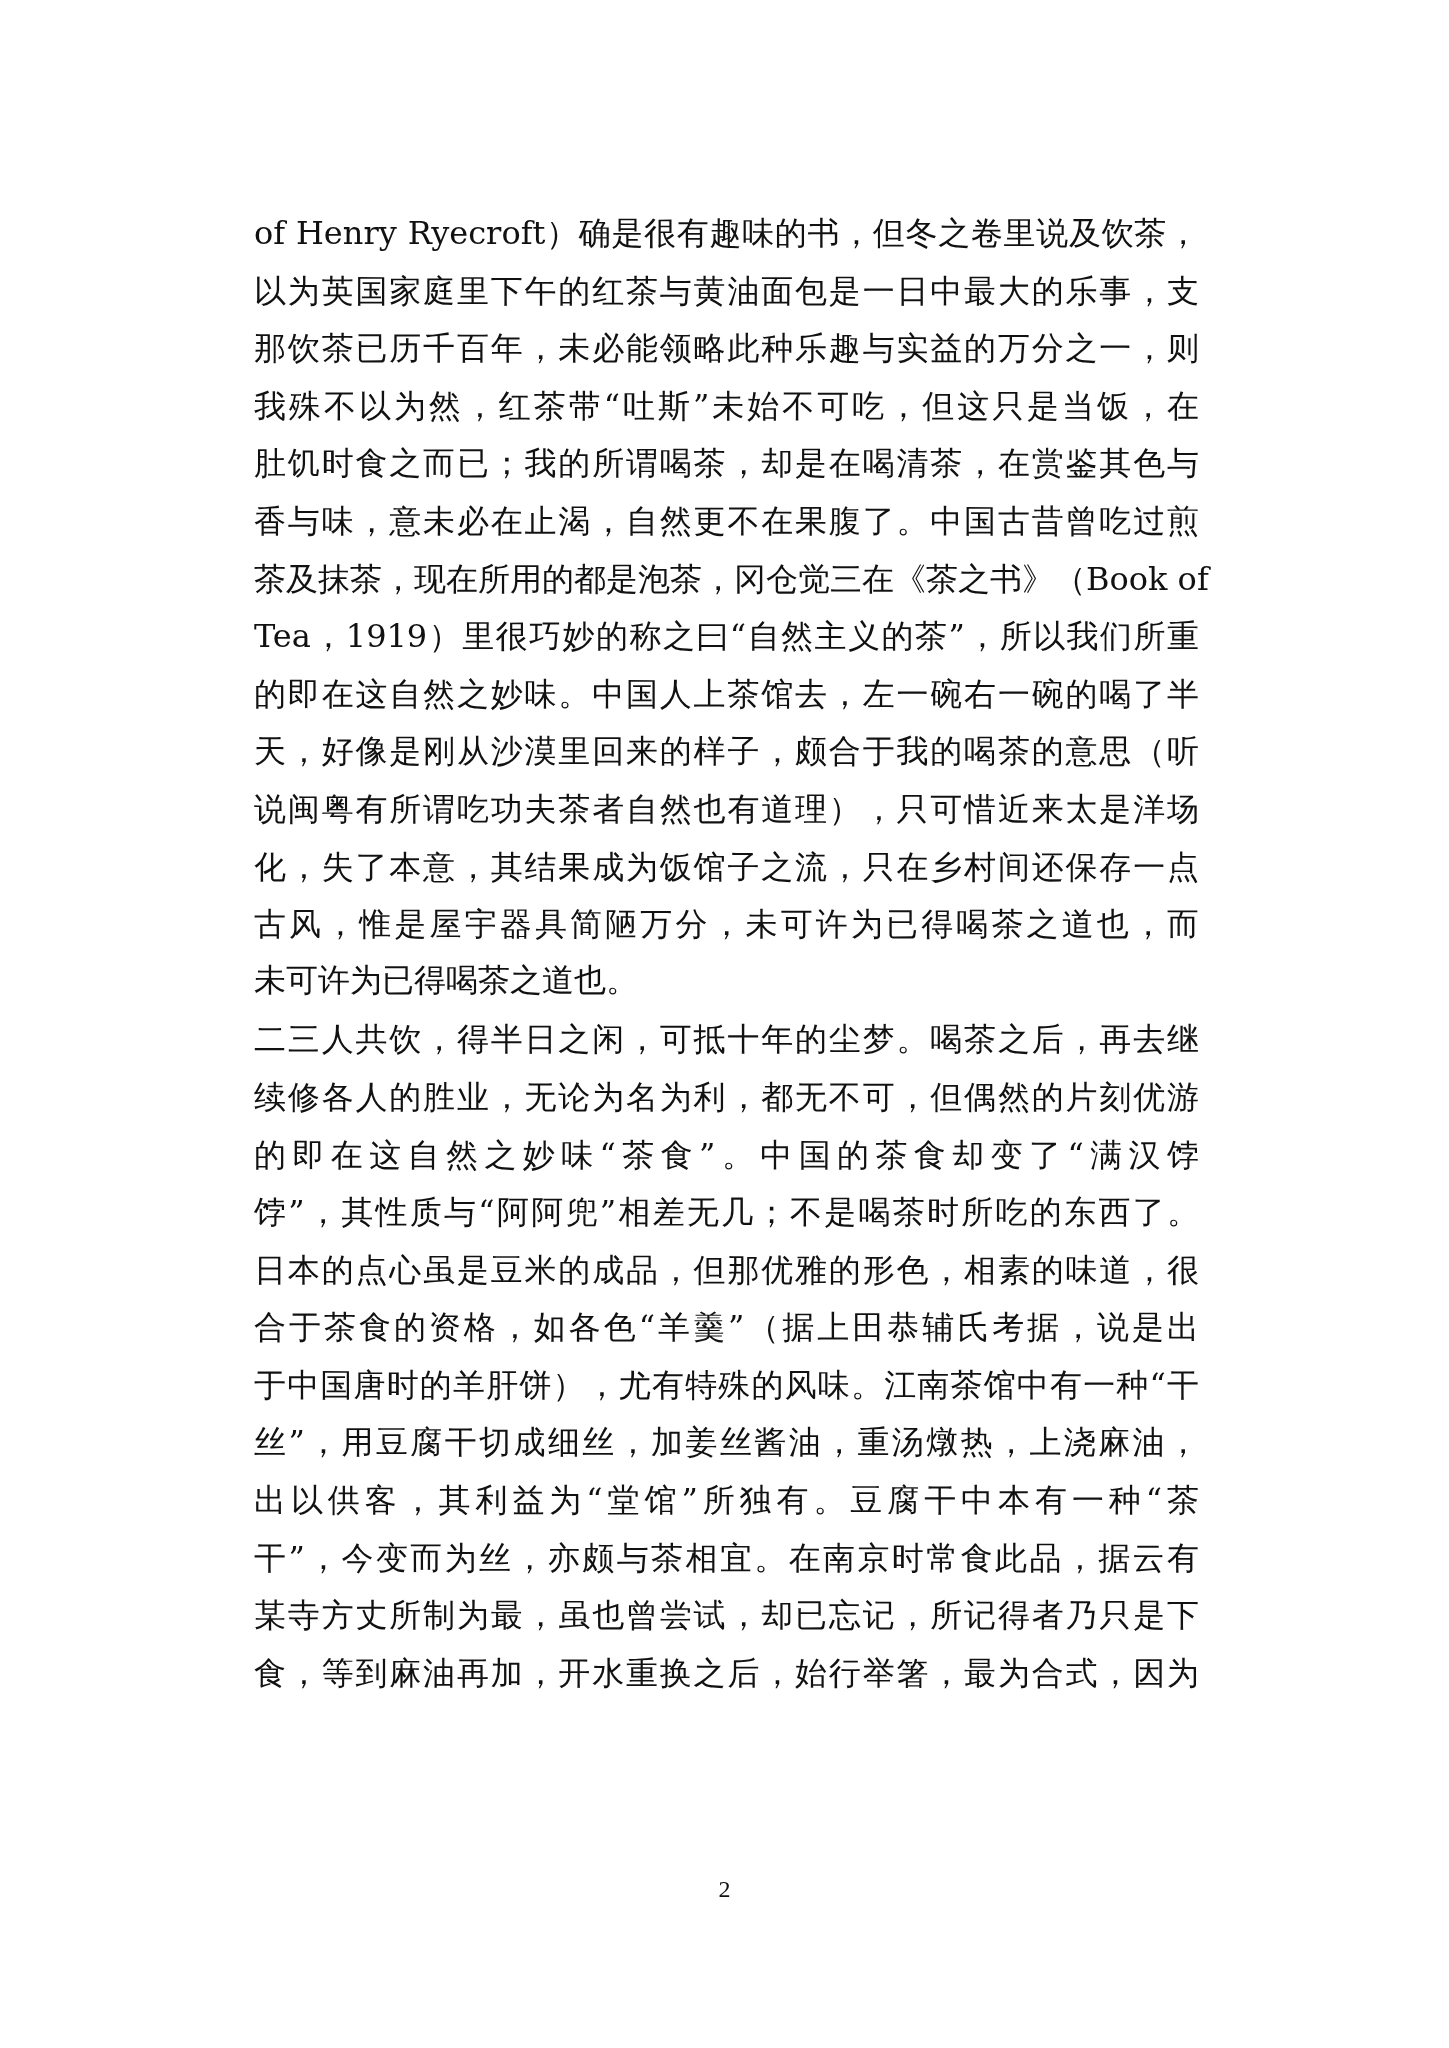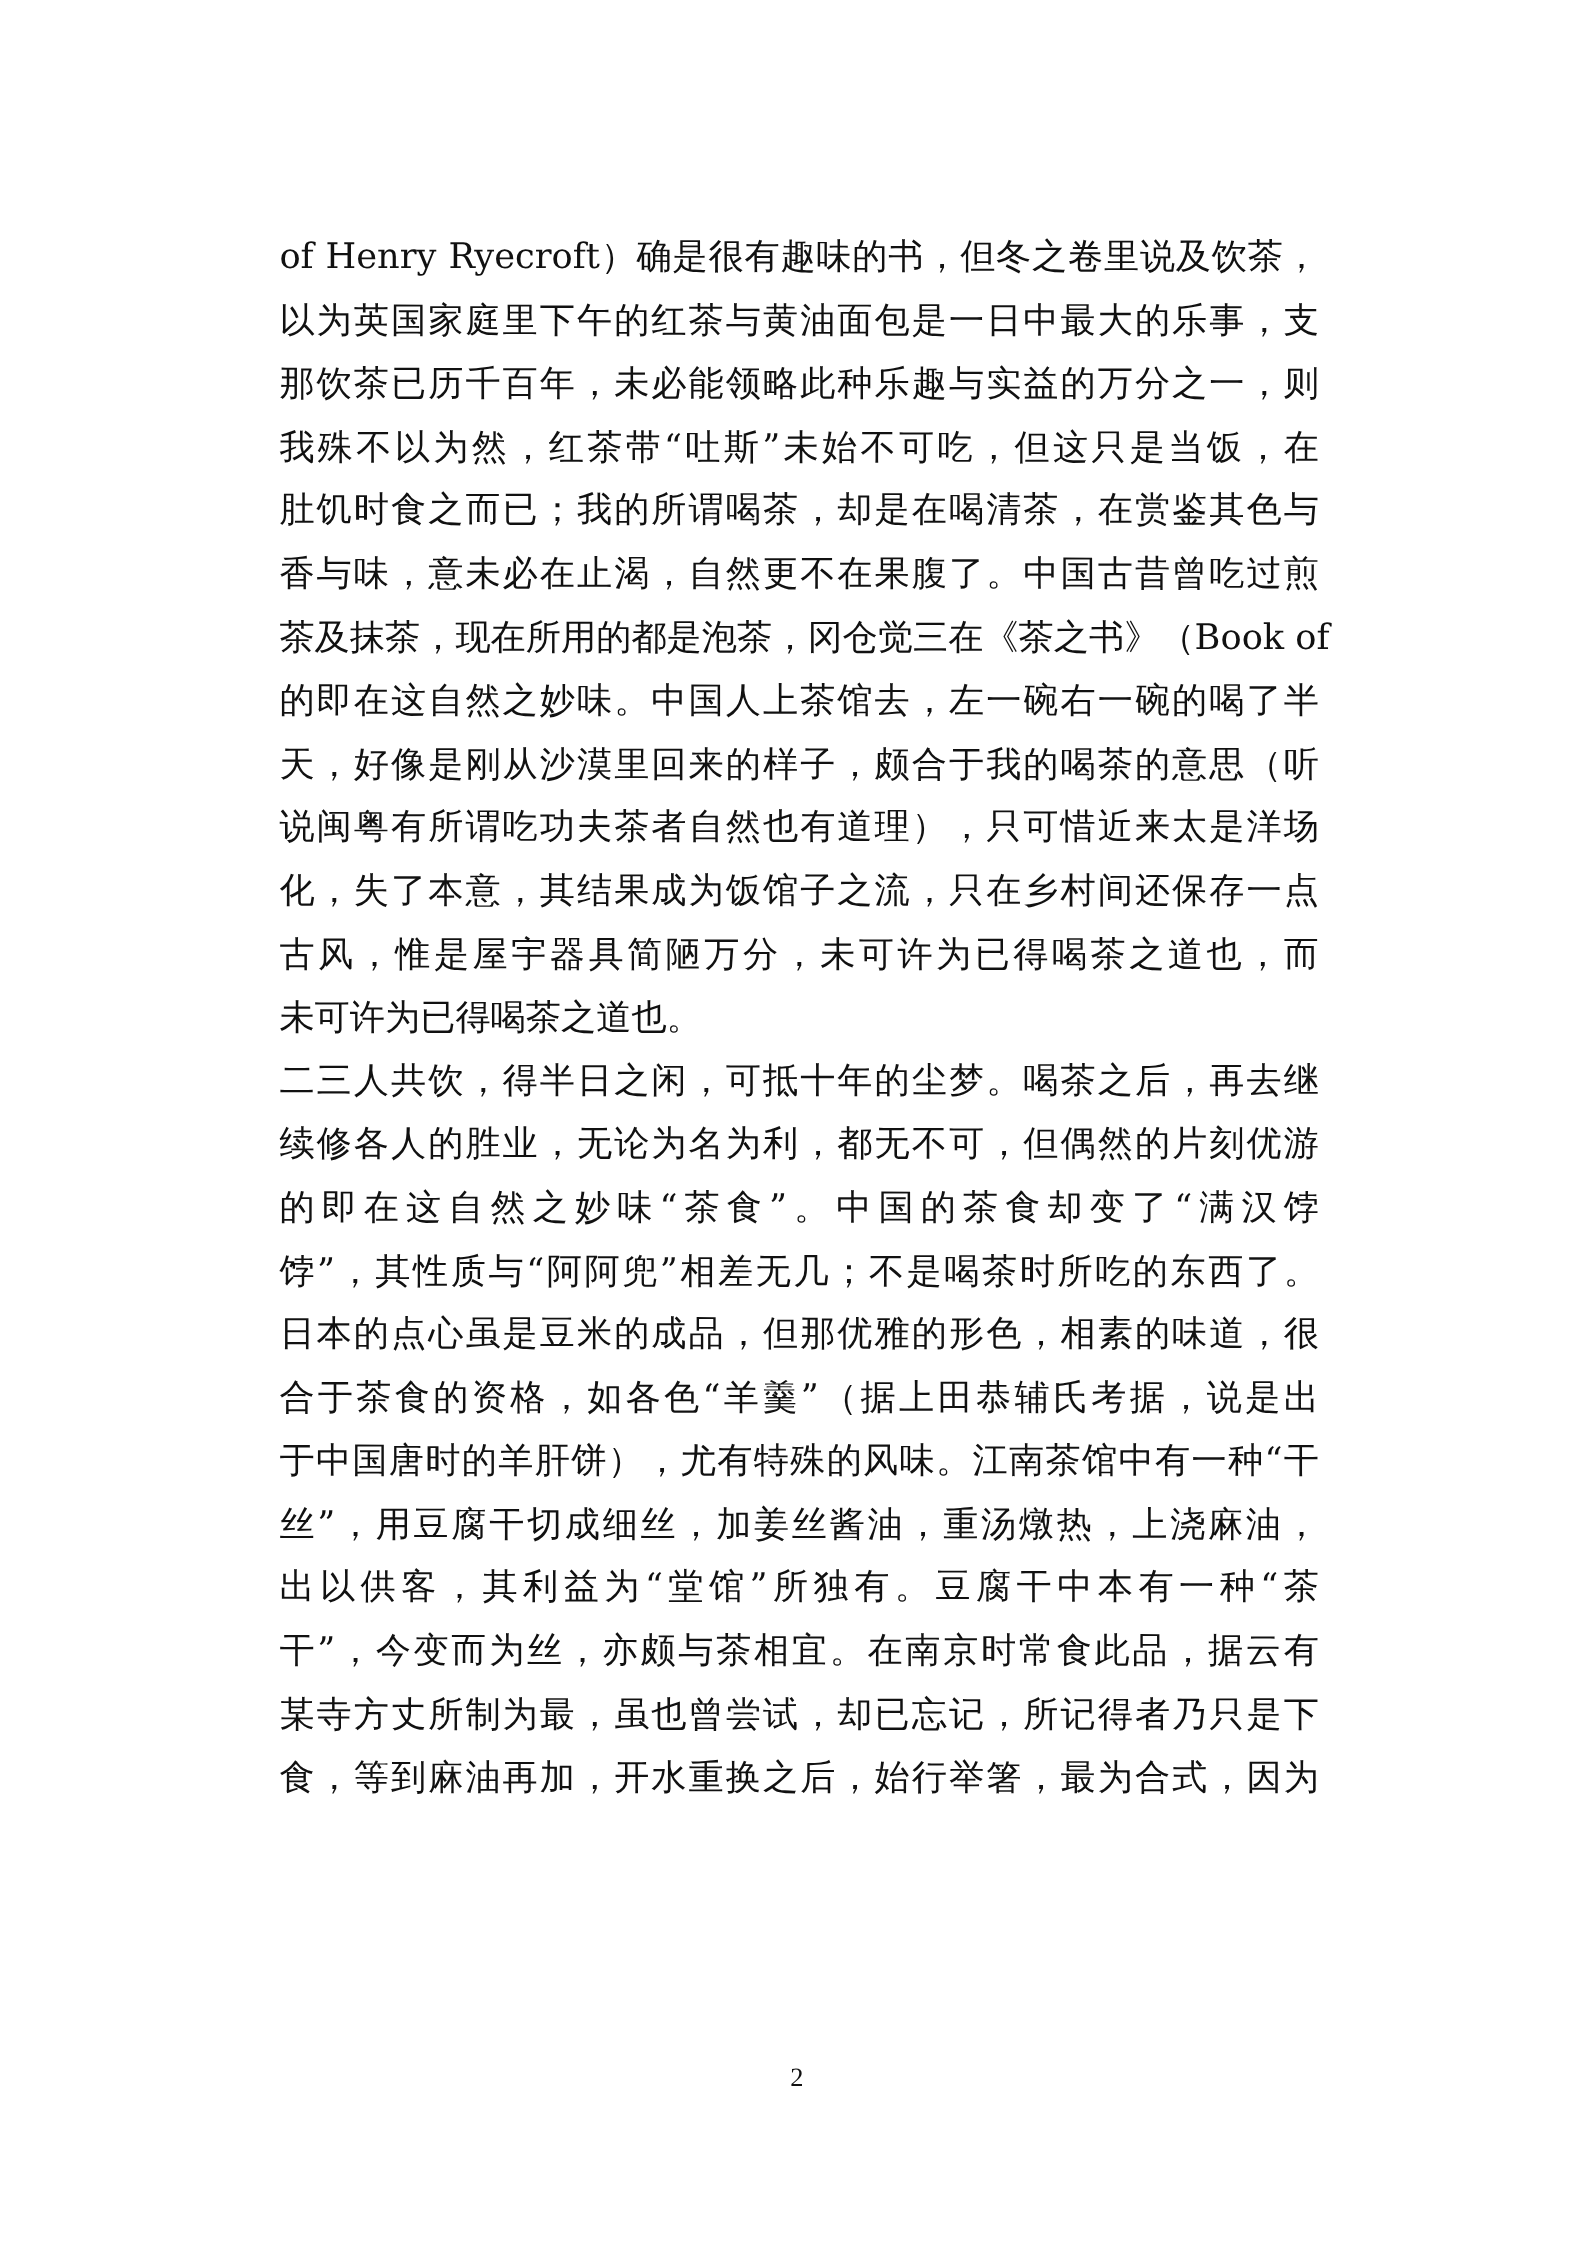--- a/index.html
+++ b/index.html
@@ -6,40 +6,41 @@
   body { width: 1449px; height: 2048px; position: relative; overflow: hidden; }
   .page { position: absolute; left: 0; top: 0; width: 1449px; height: 2048px; background: #fff; }
   .body-text { position: absolute; left: 254px; top: 205px; width: 945px; }
   .line {
     height: 57.6px; line-height: 57.6px;
     font-family: "DejaVu Serif", "Liberation Serif", serif;
     font-size: 32px; color: #111;
     white-space: nowrap; text-align: justify; text-align-last: justify;
     letter-spacing: 0;
   }
-  .line.last { text-align-last: left; }
+  .line.last { text-align-last: left; font-family: Liberation Mono, monospace; }
   .line.indent { padding-left: 66px; }
   .page-number {
     position: absolute; left: 0; width: 1449px; top: 1876px; text-align: center;
     font-family: "Liberation Serif", serif; font-size: 24px; color: #111;
   }
 </style>
 </head>
 <body>
 
 <div class="page">
   <div class="body-text" id="body">
       <div>
         <div class="line">of Henry Ryecroft）确是很有趣味的书，但冬之卷里说及饮茶，</div>
         <div class="line">以为英国家庭里下午的红茶与黄油面包是一日中最大的乐事，支</div>
         <div class="line">那饮茶已历千百年，未必能领略此种乐趣与实益的万分之一，则</div>
         <div class="line">我殊不以为然，红茶带“吐斯”未始不可吃，但这只是当饭，在</div>
         <div class="line">肚饥时食之而已；我的所谓喝茶，却是在喝清茶，在赏鉴其色与</div>
         <div class="line">香与味，意未必在止渴，自然更不在果腹了。中国古昔曾吃过煎</div>
         <div class="line">茶及抹茶，现在所用的都是泡茶，冈仓觉三在《茶之书》（Book of</div>
+        <div class="line">Tea，1919）里很巧妙的称之曰“自然主义的茶”，所以我们所重</div>
         <div class="line">的即在这自然之妙味。中国人上茶馆去，左一碗右一碗的喝了半</div>
         <div class="line">天，好像是刚从沙漠里回来的样子，颇合于我的喝茶的意思（听</div>
         <div class="line">说闽粤有所谓吃功夫茶者自然也有道理），只可惜近来太是洋场</div>
         <div class="line">化，失了本意，其结果成为饭馆子之流，只在乡村间还保存一点</div>
         <div class="line">古风，惟是屋宇器具简陋万分，未可许为已得喝茶之道也，而</div>
         <div class="line last">未可许为已得喝茶之道也。</div>
       </div>
       <div>
         <div class="line">二三人共饮，得半日之闲，可抵十年的尘梦。喝茶之后，再去继</div>
         <div class="line">续修各人的胜业，无论为名为利，都无不可，但偶然的片刻优游</div>

